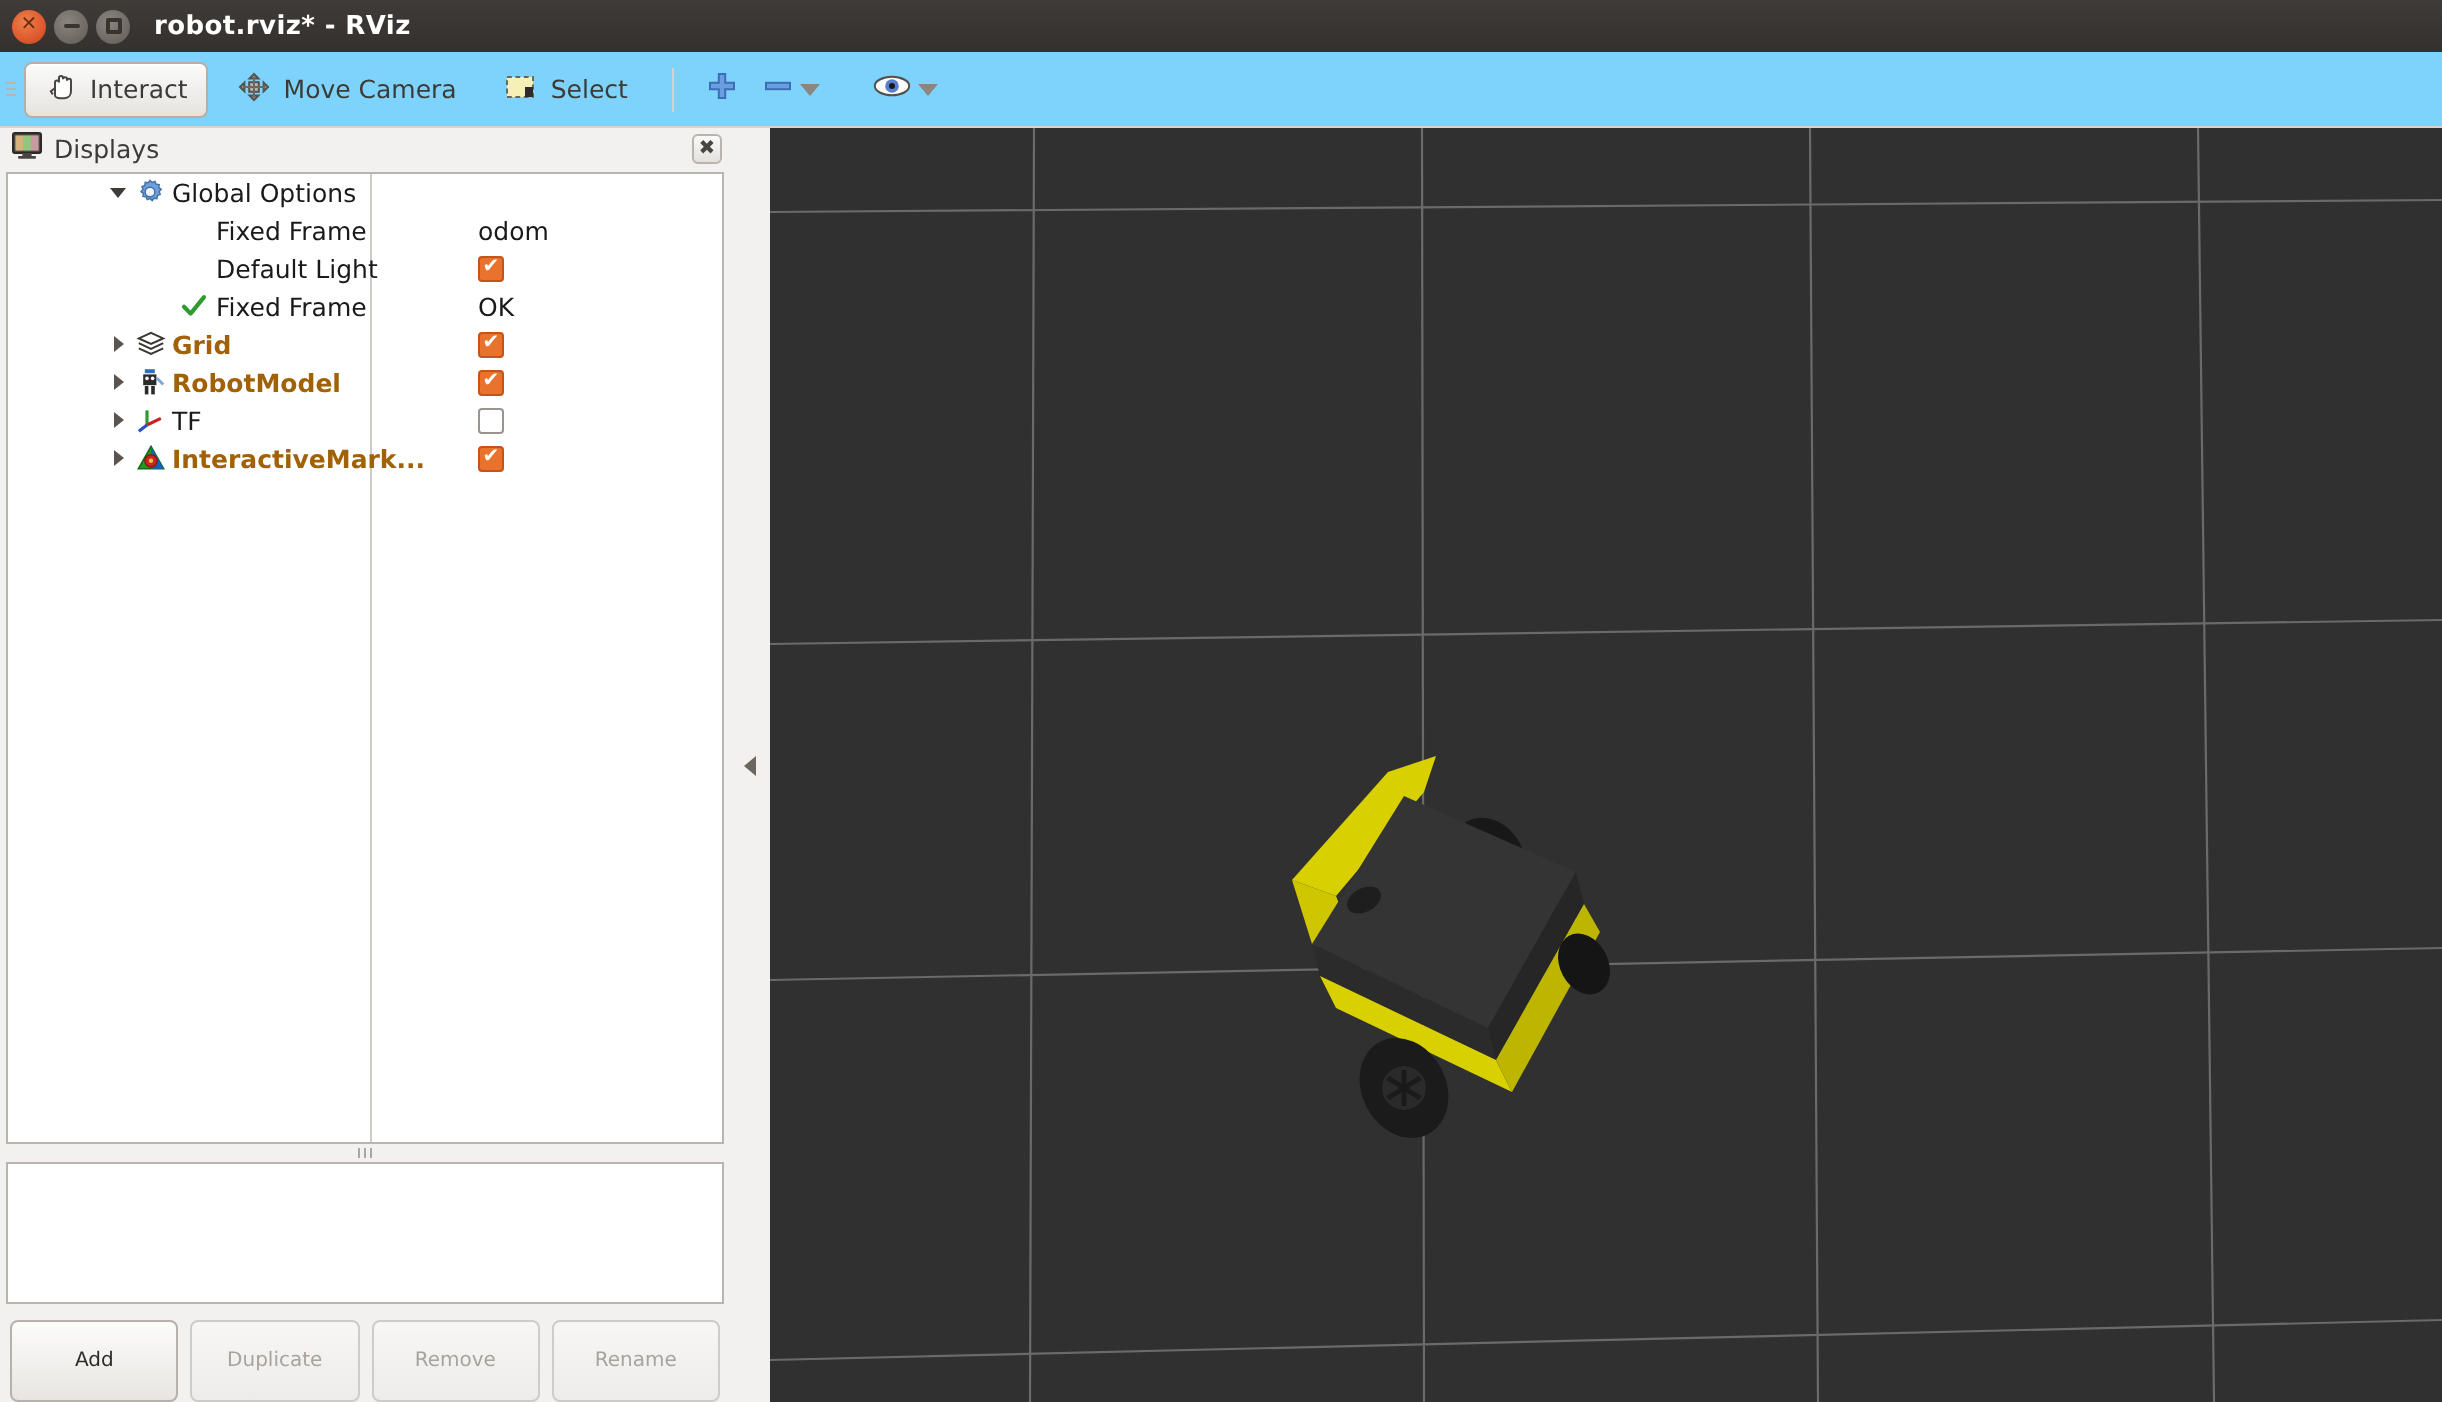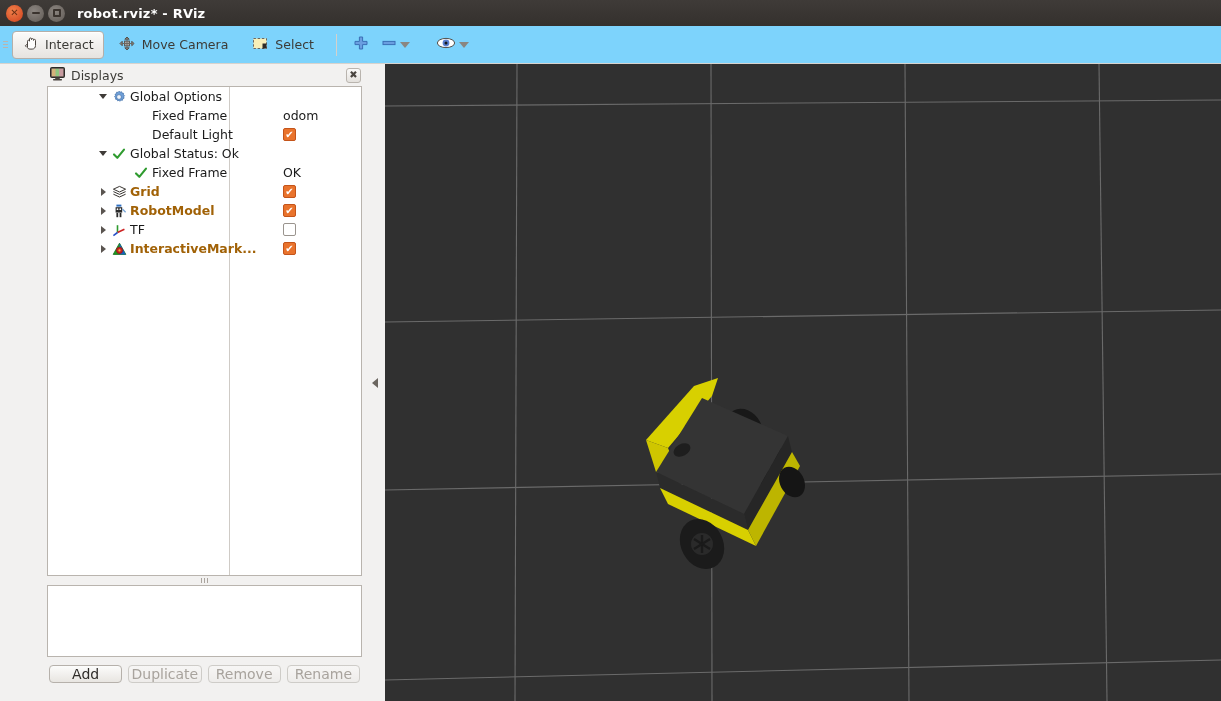--- a/index.html
+++ b/index.html
@@ -55,21 +55,21 @@
     box-shadow: inset 0 1px 0 rgba(255,255,255,.85);
   }
   .tb-sep { width: 1px; height: 22px; background: #d5d1cb; margin: 0 10px; }
   .tb-icon-btn { display:flex; align-items:center; gap:3px; padding: 0 6px; height: 28px; }
   .caret-down { width: 0; height: 0; border-left: 5px solid transparent;
                 border-right: 5px solid transparent; border-top: 6px solid #8a8681; }
 
   
   .dock {
     position: absolute; left: 0; top: 64px; width: 365px; height: 637px;
-    background: #f2f1f0; display: flex; flex-direction: column; padding-left: 44px;
+    background: #f2f1f0; display: flex; flex-direction: column;
   }
   .dock-title {
     height: 22px; display: flex; align-items: center;
     padding: 0 4px 0 6px; gap: 6px; background: #f2f1f0;
   }
   .dock-title-text { font-size: 12.5px; color: #3c3b37; flex: 1; }
   .dock-close {
     width: 15px; height: 15px; border-radius: 3px;
     background: linear-gradient(to bottom,#fafaf9,#e4e1dd);
     border: 1px solid #b9b4ae;
@@ -107,24 +107,24 @@
   
   .splitter { height: 9px; display:flex; align-items:center; justify-content:center; gap:2px; }
   .splitter i { display:block; width:1px; height:5px; background:#aaa49e; }
 
   .help-box {
     margin: 0 3px; background: #ffffff; border: 1px solid #b9b4ae;
     height: 72px;
   }
   .dock-buttons { display: flex; gap: 6px; padding: 8px 5px 0 5px; }
   .dbtn {
-    flex: 1; height: 18px; border-radius: 4px;
+    flex: 1; height: 41px; border-radius: 4px;
     border: 1px solid #b6b1ab;
     background: linear-gradient(to bottom,#fcfcfb,#e8e5e1);
-    color: #2f2c29; font-size: 14px;
+    color: #2f2c29; font-size: 10px;
     display: flex; align-items: center; justify-content: center;
   }
   .dbtn.disabled { color: #a8a39d; border-color: #ceccc8;
                    background: linear-gradient(to bottom,#f7f6f5,#eeecea); text-align: center; }
 
   
   .viewsplit { position: absolute; left: 365px; top: 64px; width: 20px; height: 637px;
                background: #f2f1f0; display:flex; align-items:center; justify-content:center; }
   .viewsplit .arrow { width:0;height:0;border-top:5px solid transparent;
                       border-bottom:5px solid transparent;border-right:6px solid #6b6660; }
@@ -280,34 +280,20 @@
           <div class="row">
             <div class="c1">
               <span style="width: 22px;"></span>
               <div class="tri"></div>
               <span class="ico"></span>
               <span class="lbl">Default Light</span>
             </div>
             <div class="c2">
               <span class="check-o">✔</span>
             </div>
-          </div>
-          <div class="row">
-            <div class="c1">
-              <div class="tri">
-                <span class="tri-d"></span>
-              </div>
-              <span class="ico">
-                <svg width="14" height="14" viewBox="0 0 14 14">
-                  <path d="M2 7.4 L5.3 10.8 L12 2.6" fill="none" stroke="#2f9b2f" stroke-width="2.1" stroke-linecap="round" stroke-linejoin="round"></path>
-                </svg>
-              </span>
-              <span class="lbl">Global Status: Ok</span>
-            </div>
-            <div class="c2"></div>
           </div>
           <div class="row">
             <div class="c1">
               <span style="width: 22px;"></span>
               <div class="tri"></div>
               <span class="ico">
                 <svg width="14" height="14" viewBox="0 0 14 14">
                   <path d="M2 7.4 L5.3 10.8 L12 2.6" fill="none" stroke="#2f9b2f" stroke-width="2.1" stroke-linecap="round" stroke-linejoin="round"></path>
                 </svg>
               </span>

